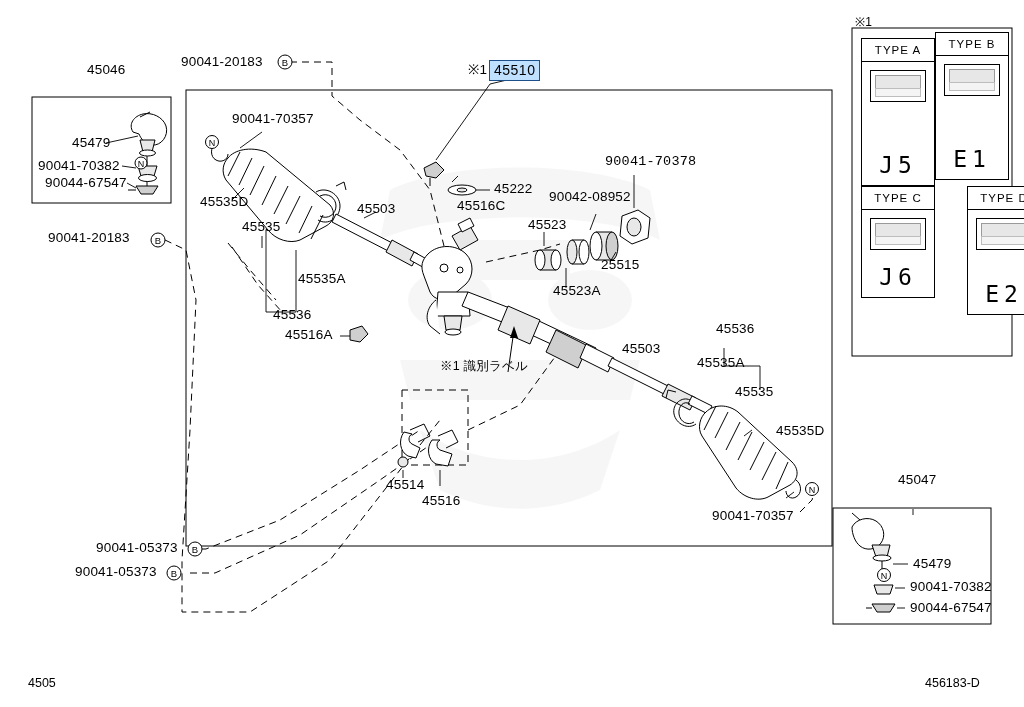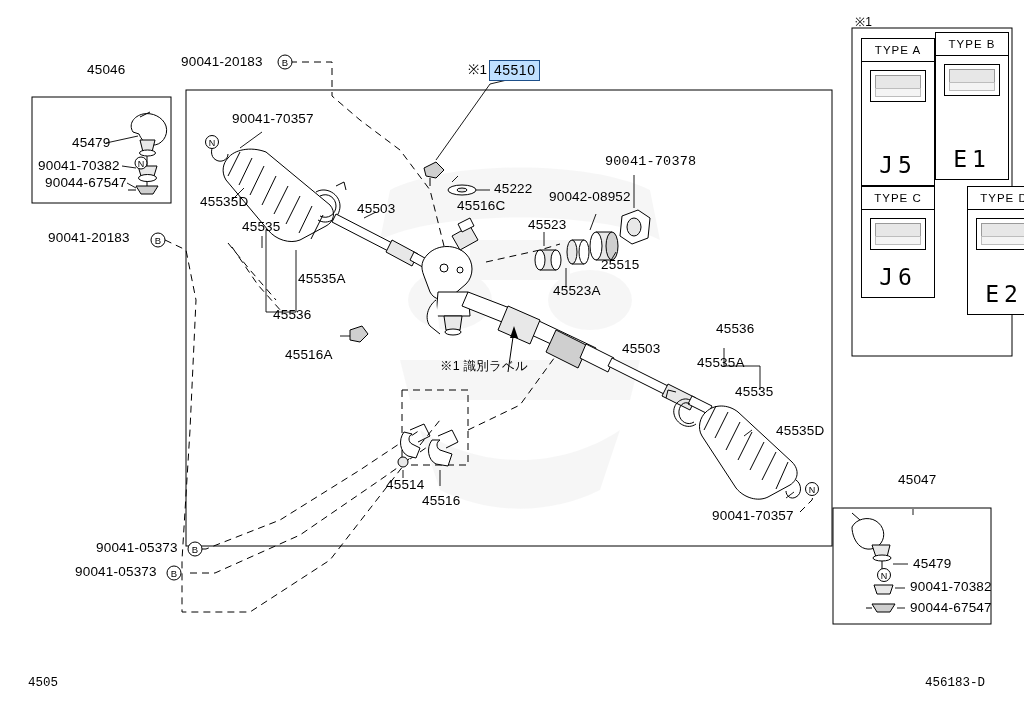--- a/index.html
+++ b/index.html
@@ -34,21 +34,20 @@
     line-height: 1;
     white-space: nowrap;
     letter-spacing: 0.2px;
   }
   .lbl.small { font-size: 12px; }
   .lbl.jp { font-size: 12.5px; }
   .corner {
     position: absolute;
     font-size: 12.5px;
     color: #000;
-    font-family: Liberation Mono, monospace;
   }
   .highlight {
     position: absolute;
     background: #bfe0ff;
     border: 1px solid #1d4f8a;
     padding: 1px 4px 2px 4px;
     font-size: 14px;
     letter-spacing: 0.5px;
   }
   .typecell {
@@ -360,21 +359,21 @@
 
   <div class="lbl" style="left:468px; top:63px;">※1</div>
   <div class="highlight" style="left:489px; top:60px;text-align:right;">45510</div>
 
   <div class="lbl" style="left:181px; top:55px;">90041-20183</div>
   <div class="lbl" style="left:232px; top:112px;">90041-70357</div>
   <div class="lbl" style="left:200px; top:195px;">45535D</div>
   <div class="lbl" style="left:242px; top:220px;">45535</div>
   <div class="lbl" style="left:298px; top:272px;">45535A</div>
   <div class="lbl" style="left:273px; top:308px;">45536</div>
-  <div class="lbl" style="left:285px; top:328px;margin-top:20px;">45516A</div>
+  <div class="lbl" style="left:285px; top:328px;">45516A</div>
   <div class="lbl" style="left:357px; top:202px;">45503</div>
   <div class="lbl" style="left:457px; top:163px;margin-top:36px;">45516C</div>
   <div class="lbl" style="left:494px; top:182px;">45222</div>
   <div class="lbl" style="left:528px; top:218px;">45523</div>
   <div class="lbl" style="left:553px; top:284px;">45523A</div>
   <div class="lbl" style="left:549px; top:190px;">90042-08952</div>
   <div class="lbl" style="left:605px; top:155px;font-family:Liberation Mono, monospace;">90041-70378</div>
   <div class="lbl" style="left:601px; top:258px;">25515</div>
   <div class="lbl" style="left:386px; top:478px;">45514</div>
   <div class="lbl" style="left:422px; top:494px;">45516</div>

